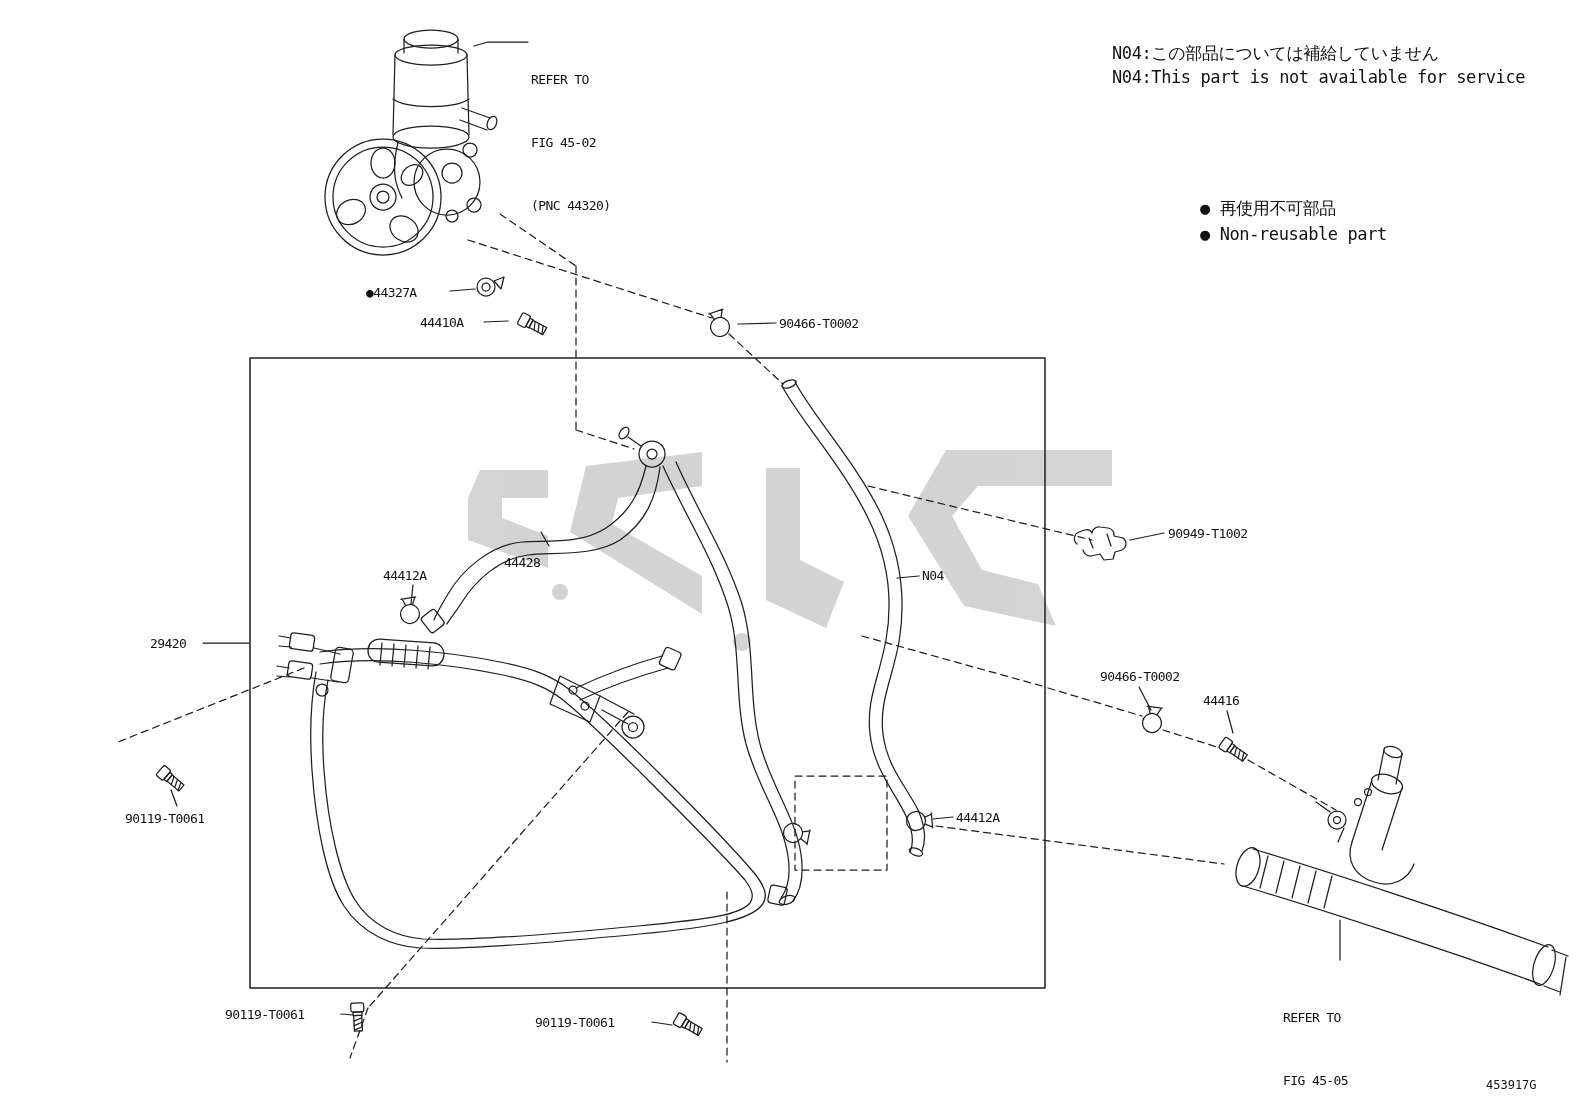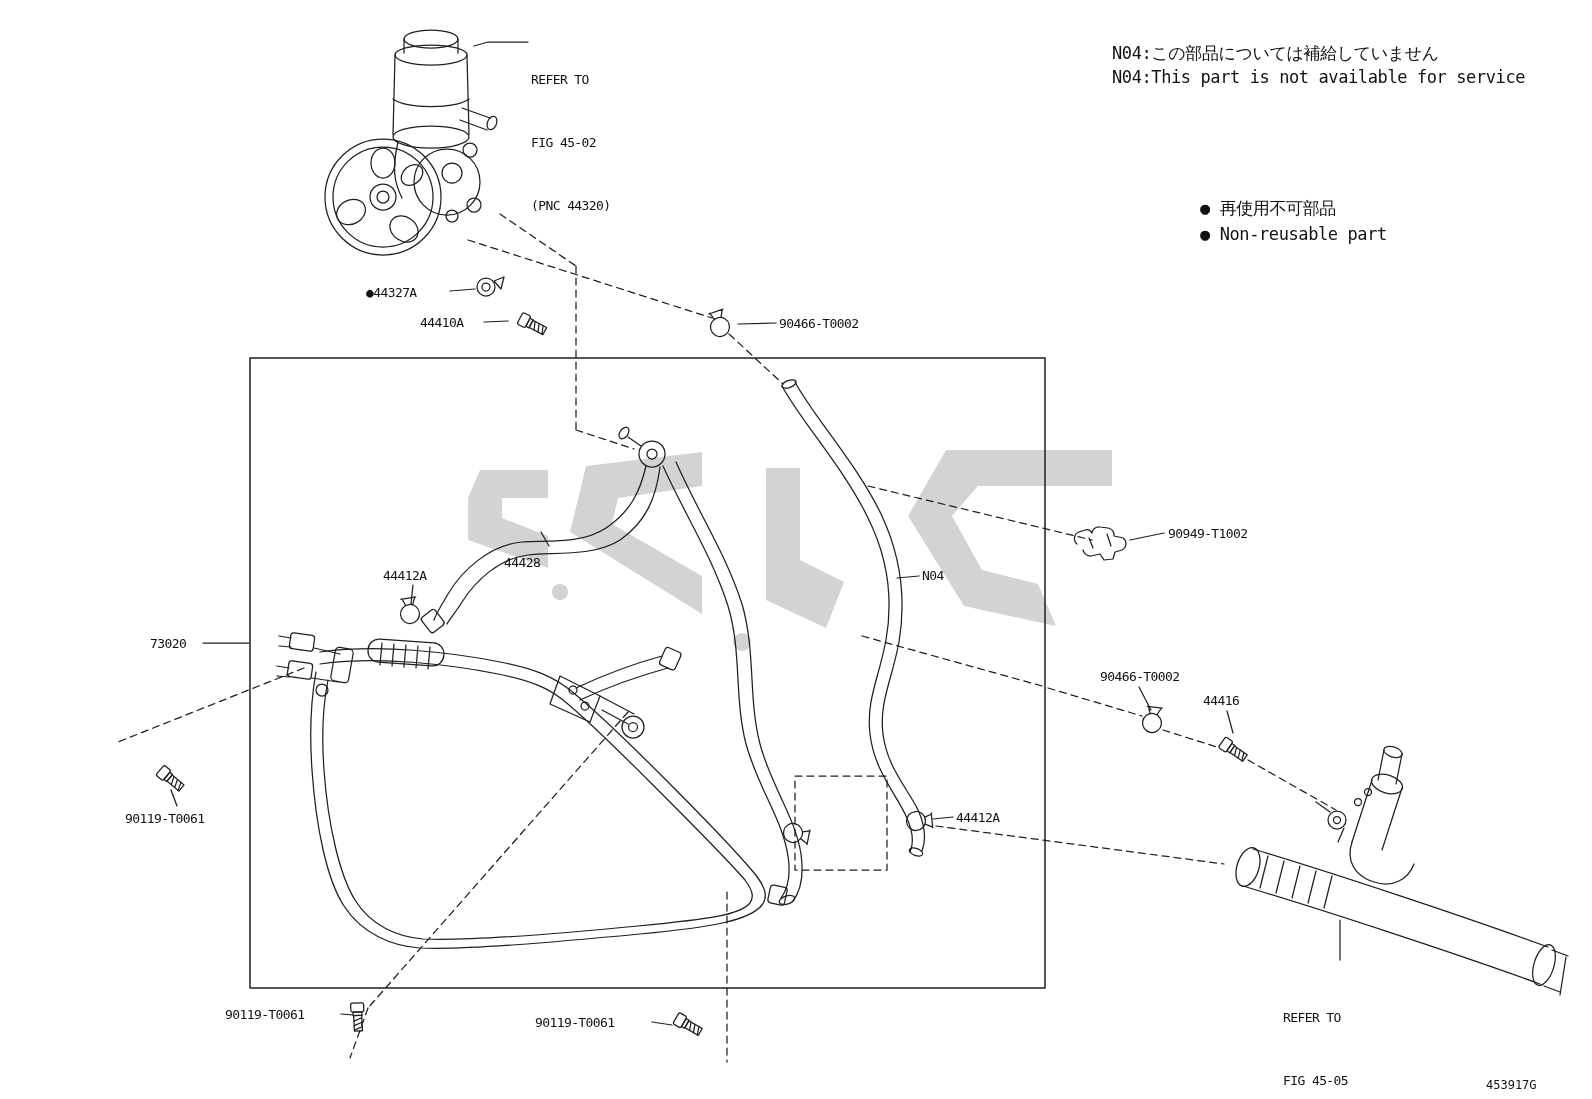--- a/index.html
+++ b/index.html
@@ -244,21 +244,21 @@
   <div class="note" style="left:1112px; top:42px;">N04:この部品については補給していません</div>
   <div class="note" style="left:1112px; top:67px;">N04:This part is not available for service</div>
   <div class="note" style="left:1200px; top:197px;">● 再使用不可部品</div>
   <div class="note" style="left:1200px; top:224px;">● Non-reusable part</div>
 
   <div class="lbl" style="left:366px; top:283px;">●44327A</div>
   <div class="lbl" style="left:420px; top:313px;">44410A</div>
   <div class="lbl" style="left:779px; top:314px;">90466-T0002</div>
   <div class="lbl" style="left:504px; top:513px;margin-top:40px;">44428</div>
   <div class="lbl" style="left:383px; top:566px;">44412A</div>
-  <div class="lbl" style="left:150px; top:634px;">73020</div>
+  <div class="lbl" style="left:150px; top:634px;">29420</div>
   <div class="lbl" style="left:1168px; top:524px;">90949-T1002</div>
   <div class="lbl" style="left:922px; top:566px;">N04</div>
   <div class="lbl" style="left:1100px; top:667px;">90466-T0002</div>
   <div class="lbl" style="left:1203px; top:691px;">44416</div>
   <div class="lbl" style="left:956px; top:808px;">44412A</div>
   <div class="lbl" style="left:125px; top:809px;">90119-T0061</div>
   <div class="lbl" style="left:225px; top:1005px;">90119-T0061</div>
   <div class="lbl" style="left:535px; top:1013px;">90119-T0061</div>
 
   <div class="ref" style="left:1283px; top:965px;">

